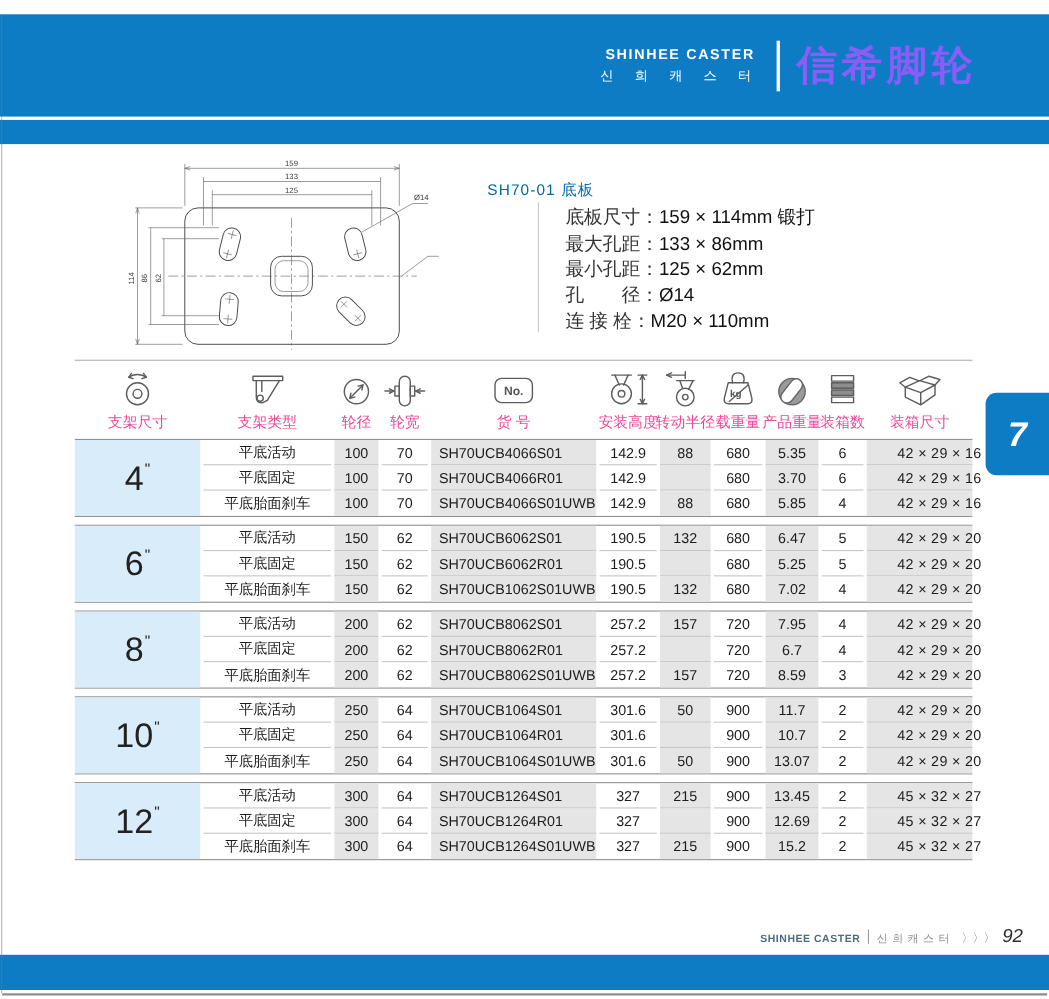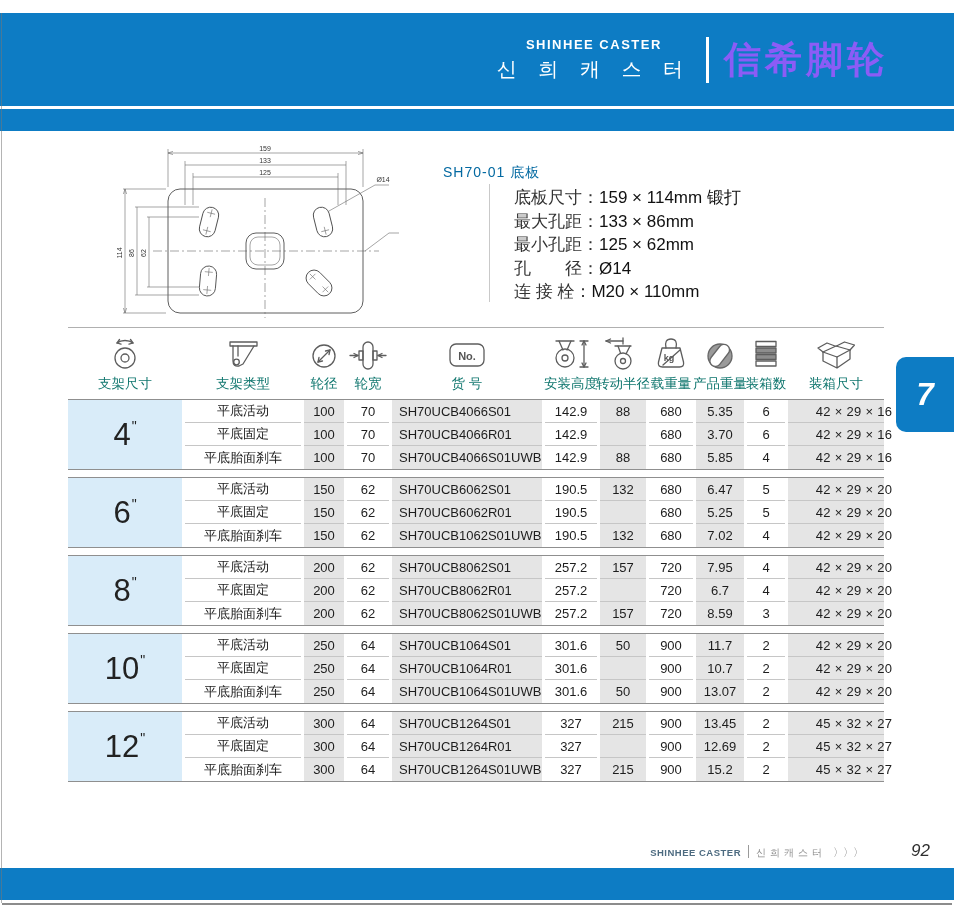--- a/index.html
+++ b/index.html
@@ -5,21 +5,21 @@
   * { margin:0; padding:0; box-sizing:border-box; }
   html,body { width:954px; height:908px; }
   body { font-family:"Liberation Sans", sans-serif; background:#ffffff; position:relative; overflow:hidden; color:#1d1d1d; }
 
   
   .band-top { position:absolute; left:0; right:0; top:13px; height:93px; background:#0d7cc4; }
   .band-strip { position:absolute; left:0; right:0; top:109px; height:22px; background:#0d7cc4; }
   .logo-block { position:absolute; right:66px; top:13px; height:93px; display:flex; align-items:center; gap:15px; }
   .logo-enkr { text-align:center; color:#fff; }
   .logo-en { font-size:13px; font-weight:bold; letter-spacing:1.5px; }
-  .logo-kr { font-size:20px; letter-spacing:8px; margin-top:4px; white-space:nowrap; }
+  .logo-kr { font-size:12px; letter-spacing:8px; margin-top:4px; white-space:nowrap; }
   .logo-divider { width:3px; height:46px; background:#fff; }
   .logo-cn { color:#8b5cf6; font-size:37px; font-weight:900; letter-spacing:4px; white-space:nowrap; }
 
   
   .product-title { position:absolute; left:443px; top:164px; font-size:14px; color:#0369a1; letter-spacing:1px; }
   .spec-divider { position:absolute; left:489px; top:184px; width:1px; height:118px; background:#c9c9c9; }
   .spec-list { position:absolute; left:514px; top:186px; }
   .spec-row { font-size:17px; line-height:23.5px; white-space:nowrap; }
   .spec-label { color:#333; display:inline-block; min-width:76px; }
   .spec-value { color:#111; }
@@ -36,21 +36,21 @@
   .side-tab { position:absolute; right:0; top:357px; width:58px; height:75px; background:#0d7cc4;
               border-radius:10px 0 0 10px; display:flex; align-items:center; justify-content:center; }
   .side-tab span { color:#fff; font-size:31px; font-weight:bold; font-style:italic; }
 
   
   .spec-table { position:absolute; left:68px; top:327px; width:816px;
                 --cols: 114px 116px 40px 42px 150px 52px 46px 44px 48px 38px 96px; }
   .table-head { display:grid; grid-template-columns:var(--cols); column-gap:3px;
                 border-top:1px solid #b0b0b0; padding:7px 0 6px; }
   .th { display:flex; flex-direction:column; align-items:center; justify-content:flex-end; gap:0; }
-  .th-label { font-size:13.5px; color:#0f766e; white-space:nowrap; }
+  .th-label { font-size:13.5px; color:#ec4899; white-space:nowrap; }
   .hicon { width:40px; height:40px; stroke:#5d5d5d; fill:none; stroke-width:1.3; stroke-linecap:round; stroke-linejoin:round; }
   .no-text { font-family:"Liberation Sans",sans-serif; font-size:11px; font-weight:bold; fill:#555; stroke:none; text-anchor:middle; }
   .kg-text { font-family:"Liberation Sans",sans-serif; font-size:9px; font-weight:bold; fill:#555; stroke:none; text-anchor:middle; }
 
   .group { display:grid; grid-template-columns:var(--cols); grid-template-rows:repeat(3,23px); column-gap:3px;
            border-top:1.5px solid #8f8f8f; border-bottom:1.5px solid #8f8f8f; margin-bottom:7px; }
   .cell { display:flex; align-items:center; justify-content:center; font-size:13px; height:23px; white-space:nowrap; }
   .sep { border-bottom:1px solid #c6c6c6; }
   .col-3,.col-5,.col-7,.col-9,.col-11 { background:#e5e5e5; }
   .col-5 { justify-content:flex-start; padding-left:7px; }
@@ -59,21 +59,21 @@
                display:flex; align-items:center; justify-content:center; }
   .size-num { font-size:31px; color:#222; }
   .size-inch { font-size:14px; color:#222; transform:translateY(-9px); margin-left:1px; }
 
   
   .footer { position:absolute; right:24px; top:841px; display:flex; align-items:baseline; gap:7px; }
   .f-en { font-size:9.5px; font-weight:bold; color:#4d6b80; letter-spacing:0.5px; }
   .f-bar { width:1px; height:13px; background:#9a9a9a; align-self:center; }
   .f-kr { font-size:10px; color:#8e8e8e; letter-spacing:4px; }
   .f-arrows { font-size:11px; color:#8e8e8e; letter-spacing:-1px; }
-  .f-page { font-size:17px; font-style:italic; color:#2e2e2e;margin-left:41px; }
+  .f-page { font-size:17px; font-style:italic; color:#2e2e2e; }
 
   .band-bottom { position:absolute; left:0; right:0; top:868px; height:32px; background:#0d7cc4; }
   .page-edge-bottom { position:absolute; left:2px; right:2px; top:903px; height:2px; background:#8c8c8c; }
   .page-edge-left { position:absolute; left:1px; top:13px; bottom:5px; width:1px; background:#777; opacity:.55; }
 </style>
 </head>
 <body>
 
 <div class="band-top"></div>
 <div class="band-strip"></div>

